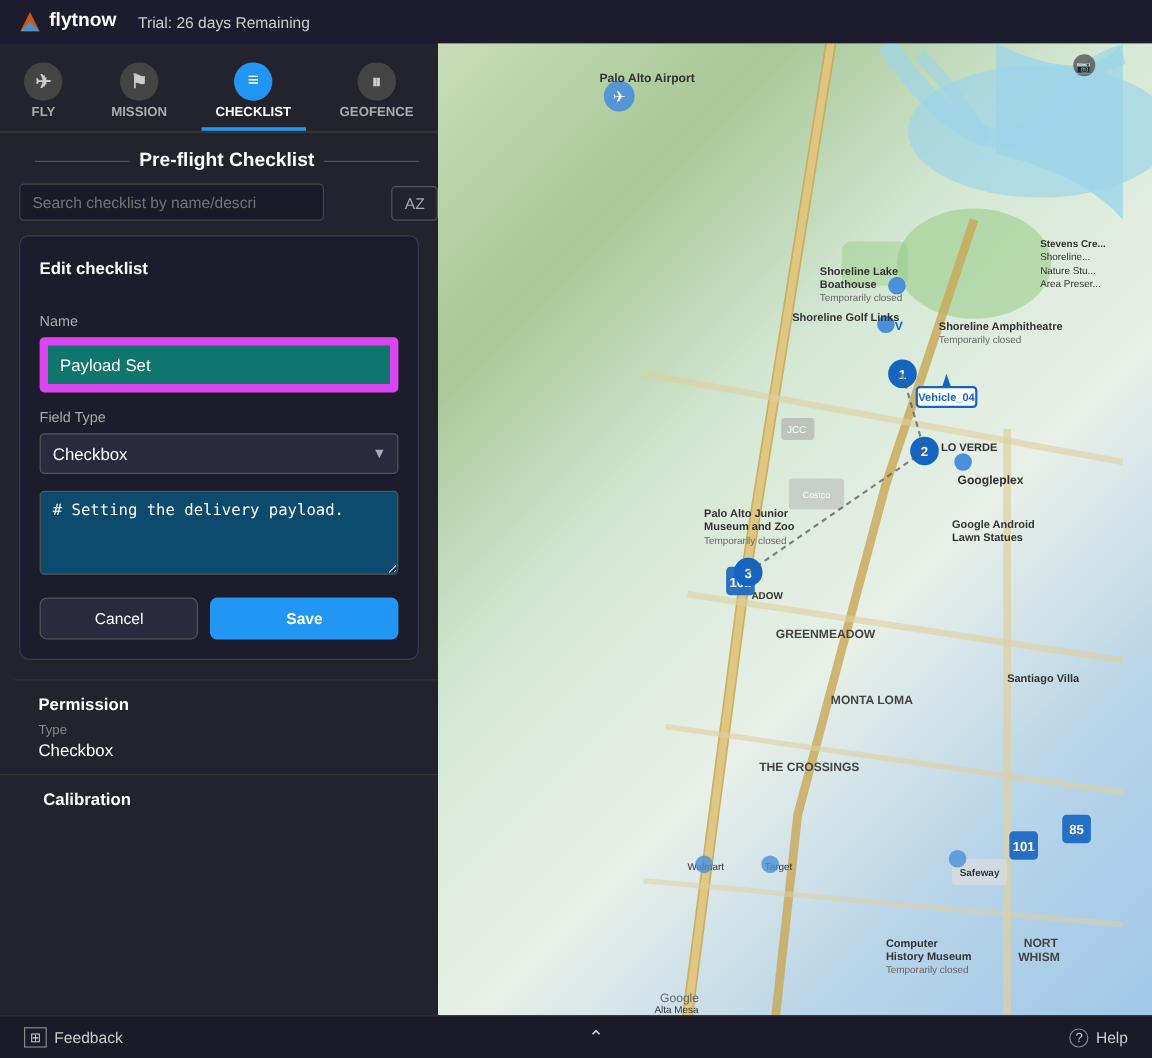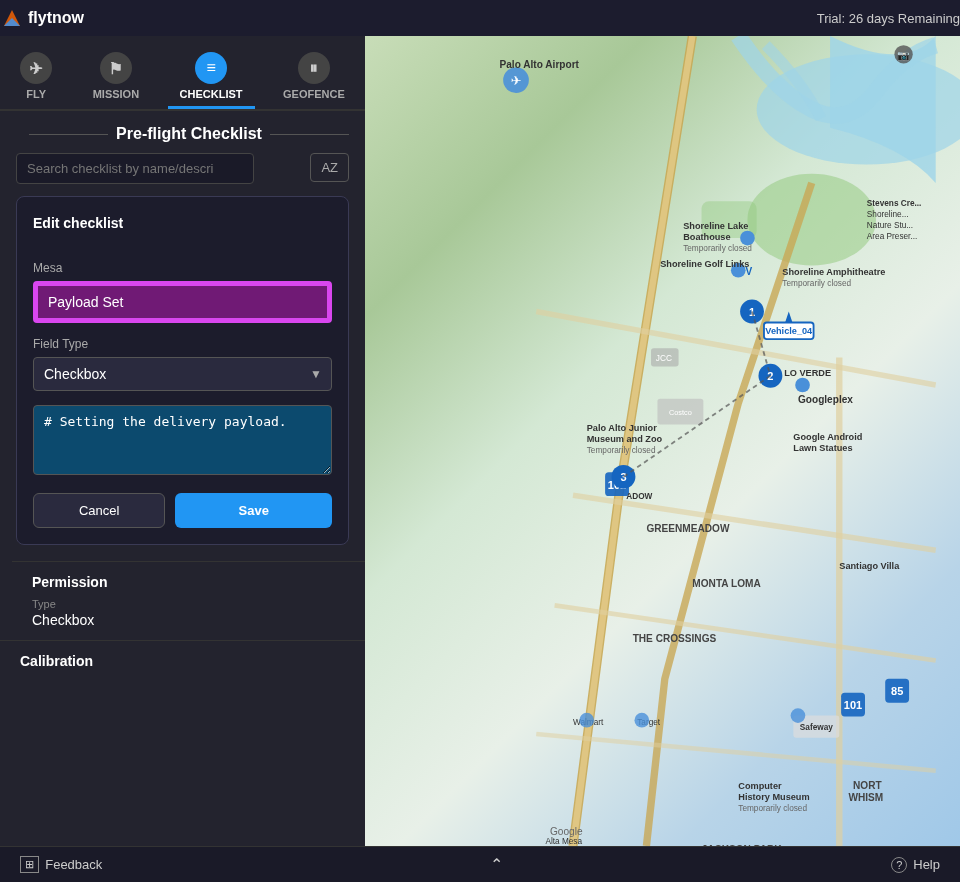--- a/index.html
+++ b/index.html
@@ -1,21 +1,21 @@
 <!DOCTYPE html>
 <html><head>
   <meta charset="utf-8">
   <style>
     * { box-sizing: border-box; margin: 0; padding: 0; }
     body { width: 960px; height: 882px; overflow: hidden; font-family: Arial, sans-serif; display: flex; flex-direction: column; background: #1a1a2e; }
 
     
     .top-bar {
       display: flex; align-items: center; height: 36px;
-      background: #1c1c2e; color: #fff; padding: 0 0; gap: 10px; z-index: 10; justify-content: space-between;
+      background: #1c1c2e; color: #fff; padding: 0 13px; gap: 10px; z-index: 10;
     }
     .logo { display: flex; align-items: center; gap: 4px; font-size: 18px; font-weight: bold; }
     .logo-icon { width: 24px; height: 24px; }
     .logo-text { color: #fff; font-size: 16px; }
     .trial-badge { color: #ccc; font-size: 13px; margin-left: 8px; }
 
     
     .main-layout { display: flex; flex: 1; overflow: hidden; }
 
     
@@ -44,40 +44,40 @@
     
     .preflight-header {
       display: flex; align-items: center; justify-content: flex-end;
       padding: 14px 16px 10px 29px; gap: 8px;
     }
     .preflight-header .line { flex: 1; height: 1px; background: #555; }
     .preflight-title { font-size: 16px; font-weight: bold; color: #fff; white-space: nowrap; }
 
     
     .search-row {
-      display: flex; align-items: flex-start; gap: 8px; padding: 0 16px 12px 16px;
+      display: flex; align-items: flex-end; gap: 8px; padding: 0 0 12px 16px;
     }
     .search-input {
       flex: 1; background: #1a1a28; border: 1px solid #444; border-radius: 4px;
       color: #aaa; padding: 7px 10px; font-size: 13px; outline: none;
     }
     .sort-btn {
       background: none; border: 1px solid #555; border-radius: 4px;
       color: #aaa; padding: 6px 10px; font-size: 13px; cursor: pointer; margin-left: 48px;
     }
 
     
     .edit-card {
       margin: 0 16px 16px 16px; background: #1c1c2c; border: 1px solid #3a3a55;
       border-radius: 8px; padding: 18px 16px 16px 16px;
     }
     .edit-card-title { font-size: 14px; font-weight: bold; color: #fff; margin-bottom: 30px; }
     .field-label { font-size: 12px; color: #aaa; margin-bottom: 6px; }
     .field-input {
-      width: 100%; background: #701a75; border: 5px solid #d946ef; border-radius: 4px;
+      width: 100%; background: #0f766e; border: 7px solid #d946ef; border-radius: 4px;
       color: #fff; padding: 8px 10px; font-size: 14px; outline: none; margin-bottom: 14px;
     }
     .field-select-wrap { position: relative; margin-bottom: 14px; }
     .field-select {
       width: 100%; background: #2a2a3e; border: 1px solid #555; border-radius: 4px;
       color: #fff; padding: 8px 10px; font-size: 14px; outline: none; appearance: none;
     }
     .select-arrow {
       position: absolute; right: 10px; top: 50%; transform: translateY(-50%);
       color: #aaa; pointer-events: none; font-size: 12px;
@@ -99,21 +99,21 @@
       color: #fff; padding: 9px 0; font-size: 13px; font-weight: bold; cursor: pointer;
     }
 
     
     .section-block { padding: 12px 20px; border-top: 1px solid #333; margin-left: 12px; }
     .section-title { font-size: 14px; font-weight: bold; color: #fff; margin-bottom: 8px; }
     .section-sublabel { font-size: 11px; color: #888; margin-bottom: 2px; }
     .section-value { font-size: 14px; color: #fff; }
 
     
-    .section-block-cal { padding: 12px 20px; border-top: 1px solid #333; }
+    .section-block-cal { padding: 12px 36px; border-top: 1px solid #333; }
 
     
     .bottom-bar {
       display: flex; align-items: center; justify-content: space-between;
       background: #1a1a28; padding: 0 20px; height: 36px; border-top: 1px solid #333;
     }
     .bottom-left { display: flex; align-items: center; gap: 6px; color: #ccc; font-size: 13px; }
     .bottom-center { display: flex; align-items: center; color: #ccc; font-size: 13px; cursor: pointer; }
     .bottom-right { display: flex; align-items: center; gap: 6px; color: #ccc; font-size: 13px; }
 
@@ -173,21 +173,21 @@
     </div>
 
     <div class="search-row">
       <input class="search-input" type="text" placeholder="Search checklist by name/descri" style="">
       <button class="sort-btn">AZ</button>
     </div>
 
     <div class="edit-card">
       <div class="edit-card-title">Edit checklist</div>
 
-      <div class="field-label">Mesa</div>
+      <div class="field-label">Name</div>
       <input class="field-input" type="text" value="Payload Set" style="">
 
       <div class="field-label">Field Type</div>
       <div class="field-select-wrap">
         <select class="field-select">
           <option>Checkbox</option>
           <option>Text</option>
           <option>Number</option>
         </select>
         <span class="select-arrow">▼</span>

